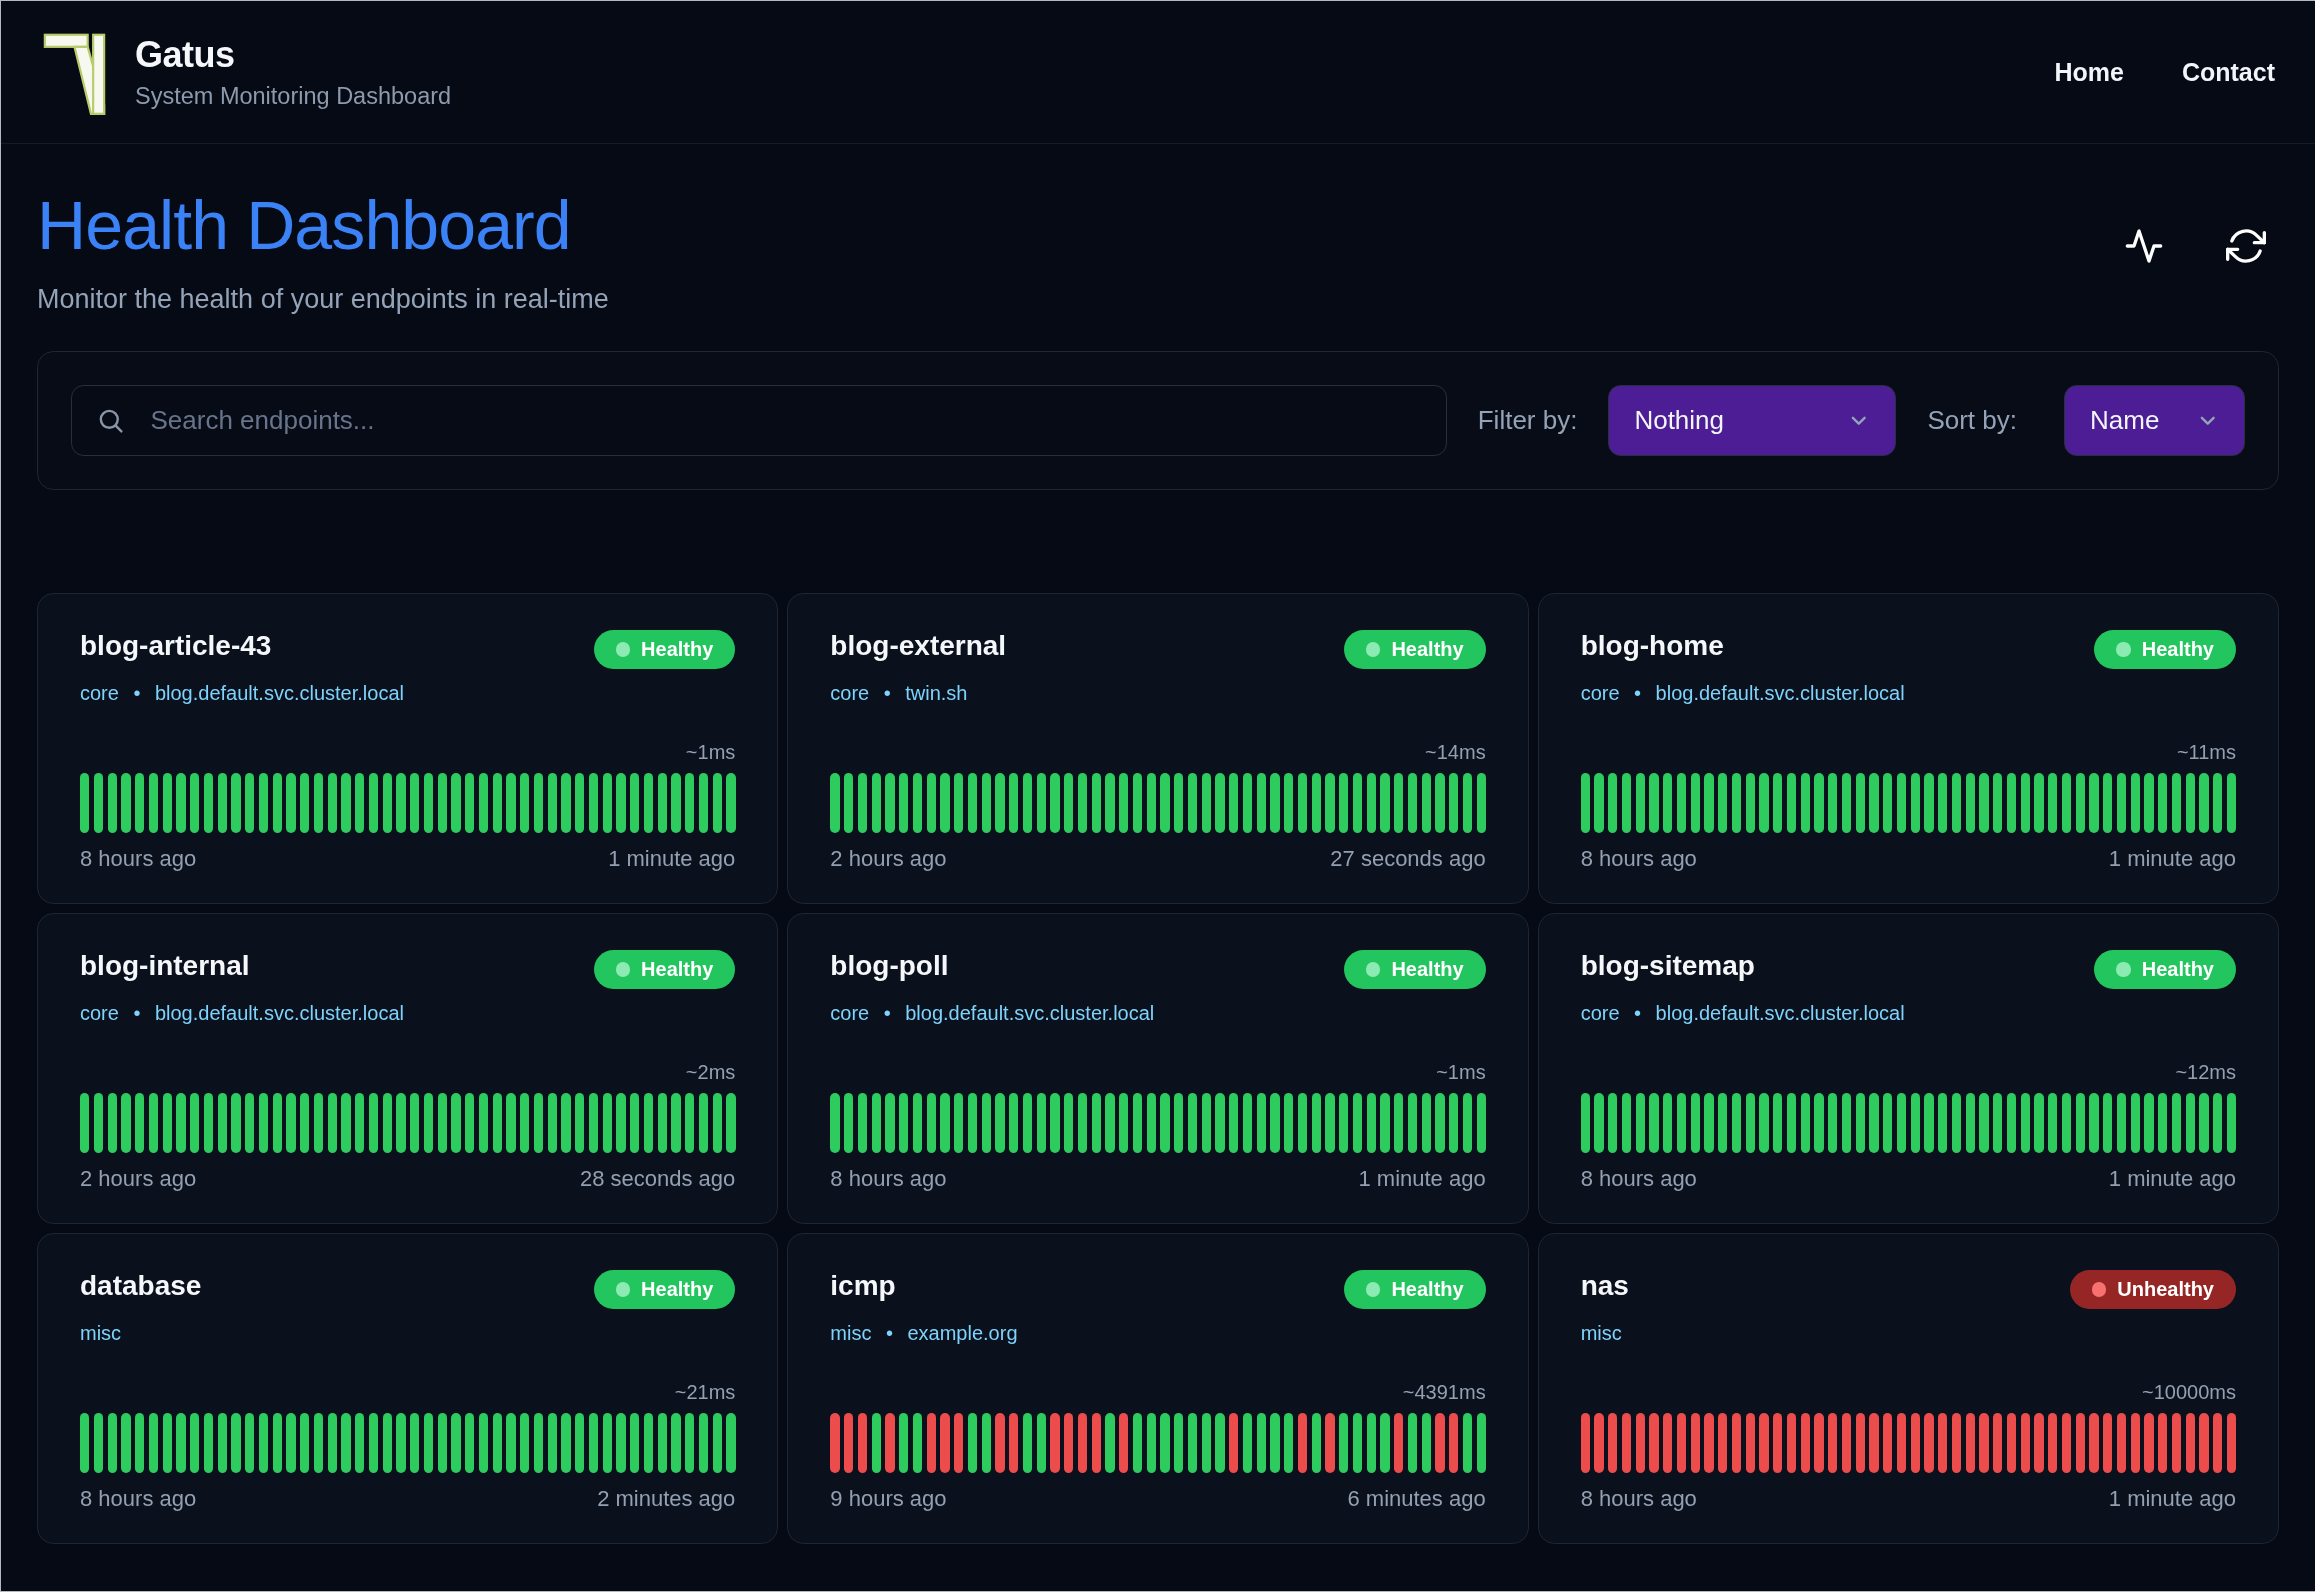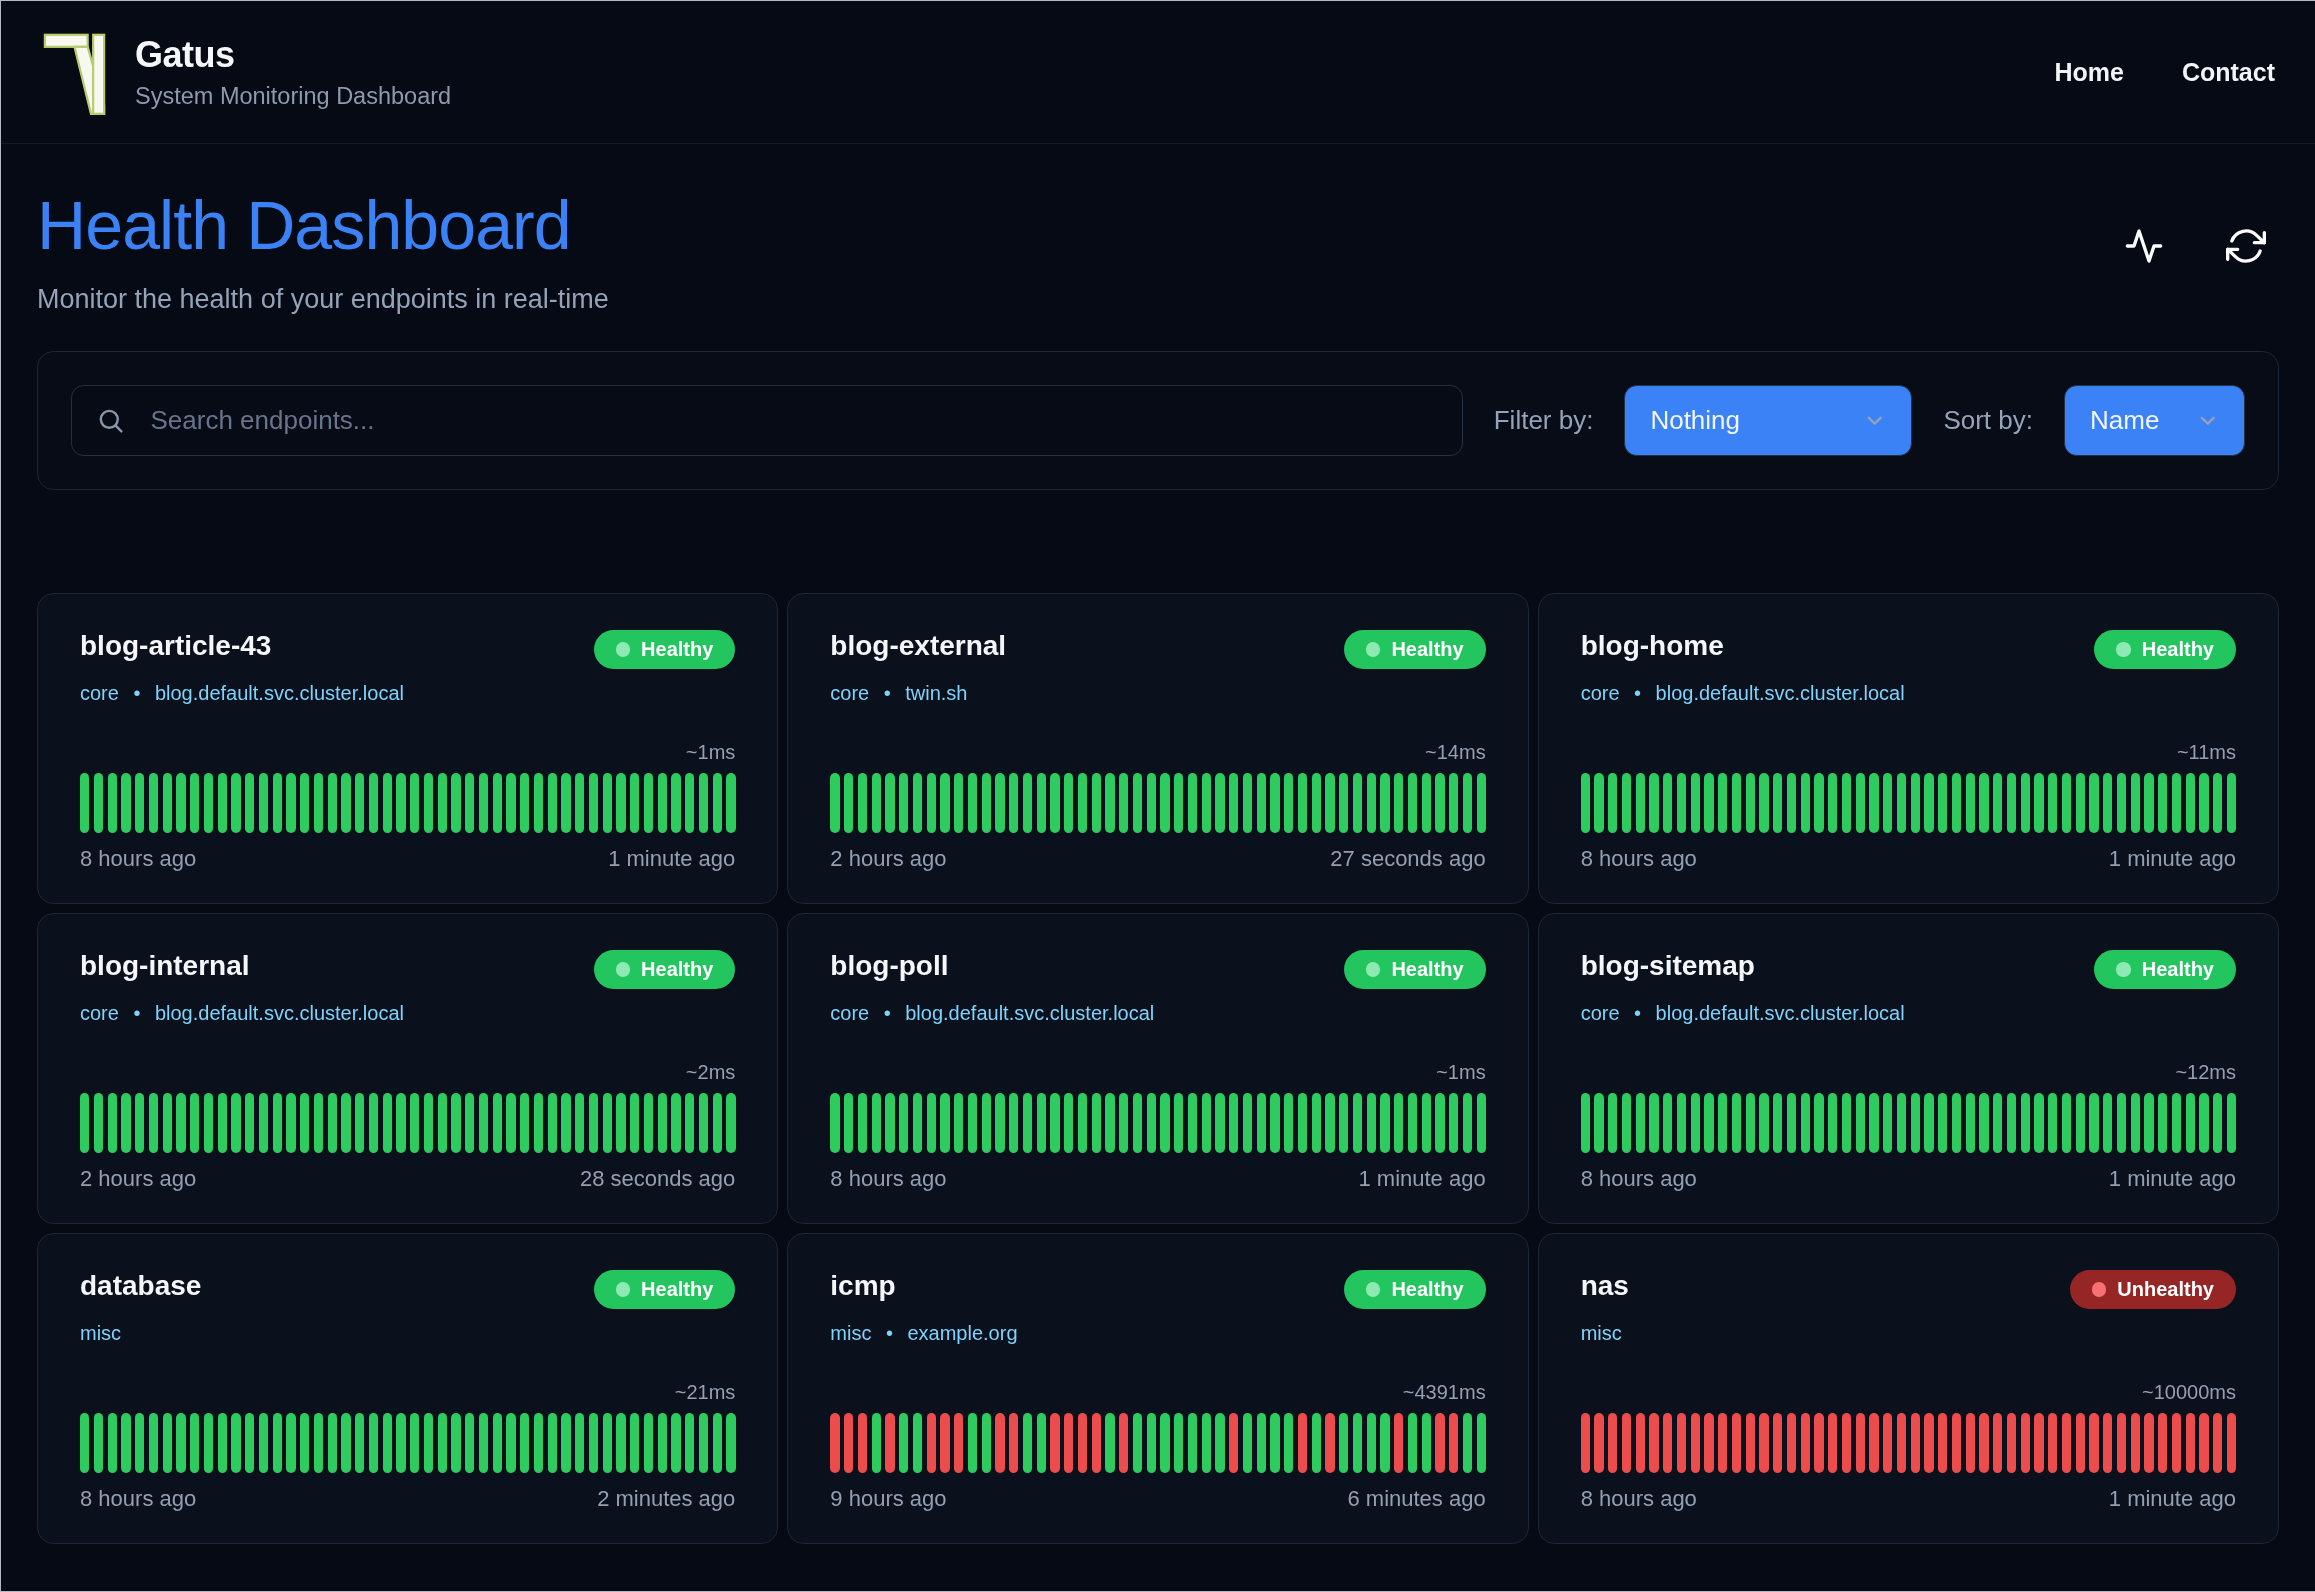--- a/index.html
+++ b/index.html
@@ -41,26 +41,26 @@
     display:flex; align-items:center; gap:26px; padding:0 23.5px; background:#060b16;
   }
   .searchbox svg { width:29px; height:29px; stroke:#8a95a8; fill:none; stroke-width:2; stroke-linecap:round; }
   .searchbox input {
     flex:1; background:transparent; border:none; outline:none;
     font-family:"Liberation Sans", sans-serif; font-size:26px; color:#e6ebf2;
   }
   .searchbox input::placeholder { color:#67748b; }
   .ctl-label { font-size:26px; color:#94a3b8; white-space:nowrap; }
   .selectbox {
-    height:71px; border:0.9px solid #26303f; border-radius:12.7px; background:#3b82f6;
+    height:71px; border:0.9px solid #26303f; border-radius:12.7px; background:#4c1d95;
     display:flex; align-items:center; justify-content:space-between;
     padding:0 25px; cursor:pointer;
   }
   .selectbox.filter { width:288px; }
-  .selectbox.sort { width:181px; }
+  .selectbox.sort { width:181px;margin-left:16px; }
   .selectbox .val { font-size:26px; color:#f2f5f9; }
   .selectbox svg { width:23.5px; height:23.5px; stroke:#94a3b8; fill:none; stroke-width:2.4; stroke-linecap:round; stroke-linejoin:round; }
   
   .grid {
     margin-top:103px;
     display:grid; grid-template-columns:repeat(3,1fr);
     column-gap:41px; row-gap:25px;gap:9px;
   }
   .card {
     height:311px; border:0.9px solid #1d2735; border-radius:16.3px; background:#0a101c;

